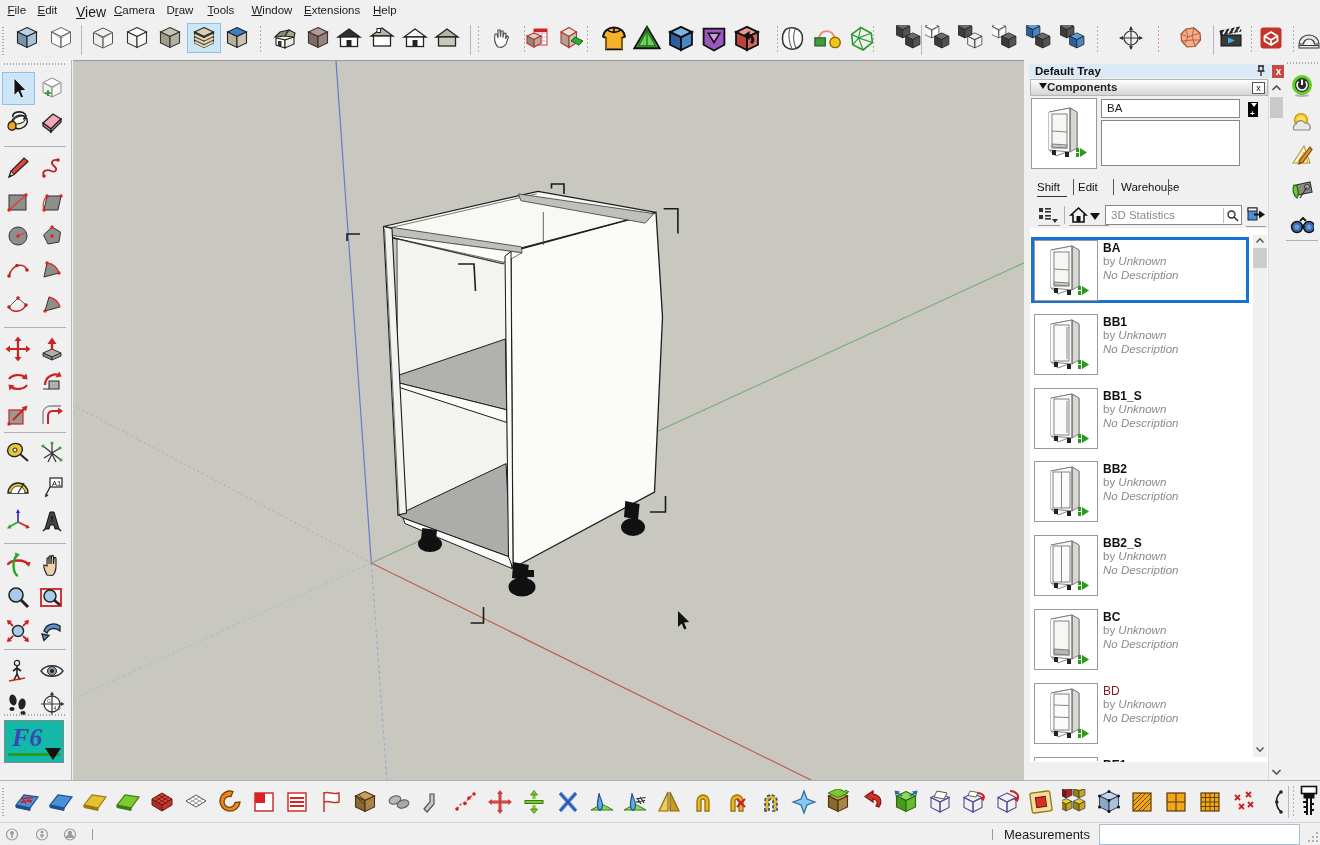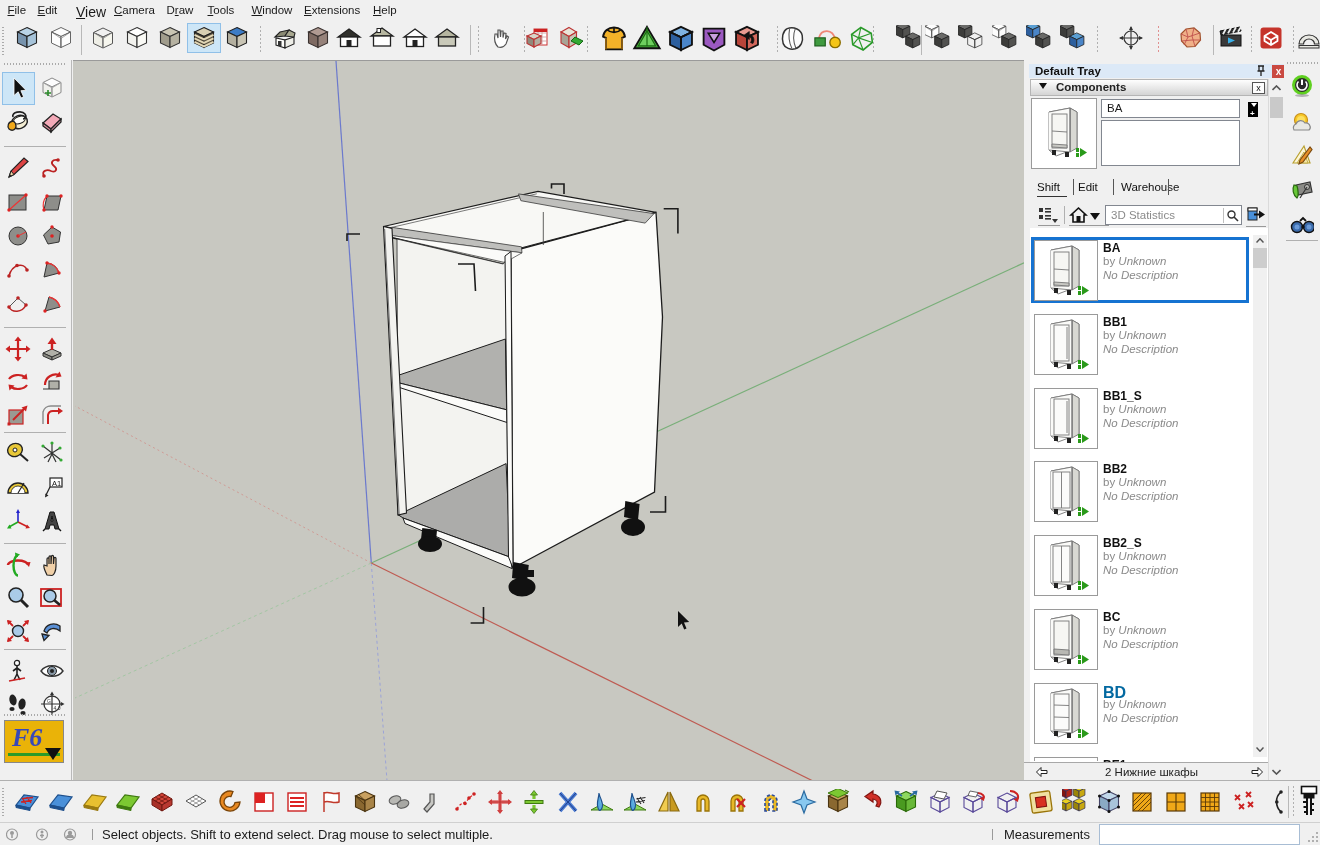--- a/index.html
+++ b/index.html
@@ -479,21 +479,21 @@
         <polygon points="25.5,13 22,11 22,15" fill="#333"></polygon>
         <text x="8" y="12" font-size="5" fill="#333" font-family="Liberation Sans">G</text>
         <text x="14.5" y="19" font-size="5" fill="#333" font-family="Liberation Sans">4.0</text>
       </svg></div>
     <div class="ab" style="left:4px;top:86px;width:62px;height:1px;background:#b0b0b0"></div>
     <div class="ab" style="left:4px;top:267px;width:62px;height:1px;background:#b0b0b0"></div>
     <div class="ab" style="left:4px;top:372px;width:62px;height:1px;background:#b0b0b0"></div>
     <div class="ab" style="left:4px;top:483px;width:62px;height:1px;background:#b0b0b0"></div>
     <div class="ab" style="left:4px;top:589px;width:62px;height:1px;background:#b0b0b0"></div>
     <div class="ab" style="left:4px;top:654px;width:62px;height:2px;background-image:repeating-linear-gradient(90deg,#aaa 0 1px,transparent 1px 3px)"></div>
-    <div class="ab" style="left:4px;top:660px;width:60px;height:43px;background:#eab308;border:1px solid #888">
+    <div class="ab" style="left:4px;top:660px;width:60px;height:43px;background:#14b8a6;border:1px solid #888">
       <span style="position:absolute;left:7px;top:2px;font-family:'Liberation Serif',serif;font-style:italic;font-weight:bold;font-size:26px;color:#3848b8">F6</span>
       <div style="position:absolute;left:3px;top:32px;width:52px;height:3px;background:#2a9a2a"></div>
       <div style="position:absolute;right:2px;bottom:2px;width:0;height:0;border-left:8px solid transparent;border-right:8px solid transparent;border-top:12px solid #111"></div>
     </div>
   </div>
 <div class="ab" style="left:73px;top:60px;width:951px;height:720px;background:#c8c8c1;border-top:1px solid #9a9a9a"><svg width="951" height="720" viewBox="0 0 951 720" style="">
       <line x1="298.3" y1="502" x2="263" y2="0" stroke="#6b79cd" stroke-width="1.2"></line>
       <line x1="298.3" y1="502" x2="314" y2="720" stroke="#9ba3d8" stroke-width="1" stroke-dasharray="3,3"></line>
       <line x1="298.3" y1="502" x2="951" y2="201.8" stroke="#79af79" stroke-width="1.2"></line>
       <line x1="298.3" y1="502" x2="2" y2="637" stroke="#a3c6a3" stroke-width="1" stroke-dasharray="3,3"></line>
@@ -533,21 +533,21 @@
 <div class="ab" style="left:1024px;top:60px;width:260px;height:720px;background:#f0f0f0">
     <div class="ab" style="left:5px;top:4px;width:255px;height:14px;background:#dce9f7">
       <span style="position:absolute;left:6px;top:1px;font-size:11.5px;font-weight:bold;color:#111">Default Tray</span>
       <svg class="ab" style="left:227px;top:1px" width="10" height="12" viewBox="0 0 10 12">
         <path d="M2,1 L8,1 M3,1 L3,6 M7,1 L7,6 M1.5,6 L8.5,6 M5,6 L5,11" stroke="#222" stroke-width="1.3" fill="none"></path>
       </svg>
       <div class="ab" style="left:243px;top:0.5px;width:13px;height:13px;background:#ca4a42;color:#fff;font-size:10px;font-weight:bold;text-align:center;line-height:13px">x</div>
     </div>
     <div class="ab" style="left:6px;top:19px;width:238px;height:17px;background:linear-gradient(#fefefe,#d4d4d4);border:1px solid #b5b5b5">
       <span style="position:absolute;left:8px;top:3px;width:0;height:0;border-left:4.5px solid transparent;border-right:4.5px solid transparent;border-top:6px solid #111"></span>
-      <span style="position:absolute;left:25px;top:1px;font-size:11.5px;font-weight:bold;color:#222">Components</span>
+      <span style="position:absolute;left:16px;top:1px;font-size:11.5px;font-weight:bold;color:#222">Components</span>
     </div>
     <div class="ab" style="left:228px;top:22px;width:13px;height:12px;background:#fdfdfd;border:1px solid #555;font-size:9px;text-align:center;line-height:10px;color:#111">x</div>
     <div class="ab" style="left:7px;top:38px;width:66px;height:71px;background:#fff;border:1px solid #9a9a9a">
       <div style="position:absolute;left:4px;top:5px"><svg width="56" height="58" viewBox="0 0 56 58" style="">
           <g stroke="#777" stroke-width="0.9" fill="none">
             <polygon points="13,8 34,4 41,8 41,44 20,52 13,46" fill="#fdfdfc"></polygon>
             <polygon points="34,4 41,8 41,44 34,48" fill="#d8d8d3"></polygon>
             <polyline points="13,8 34,4 34,48 13,46" fill="#fafaf8"></polyline>
             <line x1="34" y1="4" x2="34" y2="48"></line>
             <rect x="16" y="10" width="15" height="34" fill="#f6f6f3"></rect>
@@ -767,37 +767,25 @@
             <rect x="16" y="46" width="4" height="5" fill="#222" stroke="none"></rect>
             <rect x="29" y="48" width="4" height="5" fill="#222" stroke="none"></rect>
           </g>
           <g transform="translate(40,44)">
             <rect x="0" y="0" width="3" height="4" fill="#2a9a1a"></rect>
             <rect x="0" y="5" width="3" height="4" fill="#2a9a1a"></rect>
             <polygon points="4,0 11,4.5 4,9" fill="#2a9a1a"></polygon>
           </g>
         </svg></div>
     </div>
-    <div class="ab" style="left:79px;top:624px;font-size:16px;font-weight:bold;color:#0369a1">BD</div>
+    <div class="ab" style="left:79px;top:624px;font-size:12px;font-weight:normal;color:#7f1d1d">BD</div>
     <div class="ab" style="left:79px;top:638px;font-size:11.5px;color:#8a8a8a">by <i>Unknown</i></div>
     <div class="ab" style="left:79px;top:652px;font-size:11.5px;color:#8a8a8a"><i>No Description</i></div>
     <div class="ab" style="left:10px;top:697px;width:64px;height:4px;background:#fff;border:1px solid #9a9a9a;border-bottom:none"></div>
     <div class="ab" style="left:79px;top:698px;height:4px;overflow:hidden;font-size:12px;font-weight:bold;color:#111">BE1</div>
-    <div class="ab" style="left:0;top:702px;width:260px;height:18px;background:#f0f0f0;border-top:1px solid #a8a8a8">
-      <svg style="position:absolute;left:12px;top:4px" width="12" height="10" viewBox="0 0 12 10">
-        <path d="M11,3.5 L5,3.5 L5,0.5 L0.5,5 L5,9.5 L5,6.5 L11,6.5 Z" fill="#fff" stroke="#222" stroke-width="1"></path>
-      </svg>
-      <span style="position:absolute;left:81px;top:3px;font-size:11.5px;color:#222">2 Нижние шкафы</span>
-      <svg style="position:absolute;left:227px;top:4px" width="12" height="10" viewBox="0 0 12 10">
-        <path d="M1,3.5 L7,3.5 L7,0.5 L11.5,5 L7,9.5 L7,6.5 L1,6.5 Z" fill="#fff" stroke="#222" stroke-width="1"></path>
-      </svg>
-      <svg style="position:absolute;left:245px;top:6px" width="9" height="6" viewBox="0 0 9 6">
-        <polyline points="0.5,0.5 4.5,4.5 8.5,0.5" fill="none" stroke="#222" stroke-width="1.6"></polyline>
-      </svg>
-    </div>
     <div class="ab" style="left:244px;top:19px;width:1px;height:701px;background:#dadada"></div>
     <div class="ab" style="left:245px;top:19px;width:15px;height:701px;background:#f0f0f0">
       <svg style="position:absolute;left:3px;top:6px" width="9" height="6" viewBox="0 0 9 6">
         <polyline points="0.5,5 4.5,1 8.5,5" fill="none" stroke="#555" stroke-width="1.6"></polyline>
       </svg>
       <div style="position:absolute;left:1px;top:18px;width:13px;height:21px;background:#c9c9c9"></div>
       <svg style="position:absolute;left:3px;top:690px" width="9" height="6" viewBox="0 0 9 6">
         <polyline points="0.5,1 4.5,5 8.5,1" fill="none" stroke="#555" stroke-width="1.6"></polyline>
       </svg>
     </div>
@@ -1068,21 +1056,20 @@
       <circle cx="6" cy="5" r="2" fill="#9a9a9a"></circle>
       <path d="M6,7 L6,10" stroke="#9a9a9a" stroke-width="1.5"></path>
       <circle cx="36" cy="6.5" r="5.5" fill="none" stroke="#9a9a9a" stroke-width="1.2"></circle>
       <circle cx="36" cy="4" r="1.5" fill="#9a9a9a"></circle>
       <path d="M36,6 L36,10 M34,7.5 L38,7.5" stroke="#9a9a9a" stroke-width="1.4"></path>
       <circle cx="64" cy="6.5" r="5.5" fill="none" stroke="#9a9a9a" stroke-width="1.2"></circle>
       <circle cx="64" cy="5" r="2.2" fill="#9a9a9a"></circle>
       <path d="M60,10 A 4,3.4 0 0 1 68,10" fill="#9a9a9a"></path>
     </svg>
     <div class="ab" style="left:92px;top:6px;width:1px;height:11px;background:#9a9a9a"></div>
-    <div class="ab" style="left:102px;top:4px;font-size:13px">Select objects. Shift to extend select. Drag mouse to select multiple.</div>
     <div class="ab" style="left:992px;top:6px;width:1px;height:11px;background:#9a9a9a"></div>
     <div class="ab" style="left:1004px;top:4px;font-size:13px">Measurements</div>
     <div class="ab" style="left:1099px;top:1px;width:201px;height:21px;background:#fff;border:1px solid #a8bdd4"></div>
     <svg class="ab" style="left:1308px;top:9px" width="11" height="11" viewBox="0 0 11 11">
       <g fill="#b0b0b0">
         <rect x="8" y="0" width="2" height="2"></rect>
         <rect x="8" y="4" width="2" height="2"></rect>
         <rect x="8" y="8" width="2" height="2"></rect>
         <rect x="4" y="4" width="2" height="2"></rect>
         <rect x="4" y="8" width="2" height="2"></rect>

